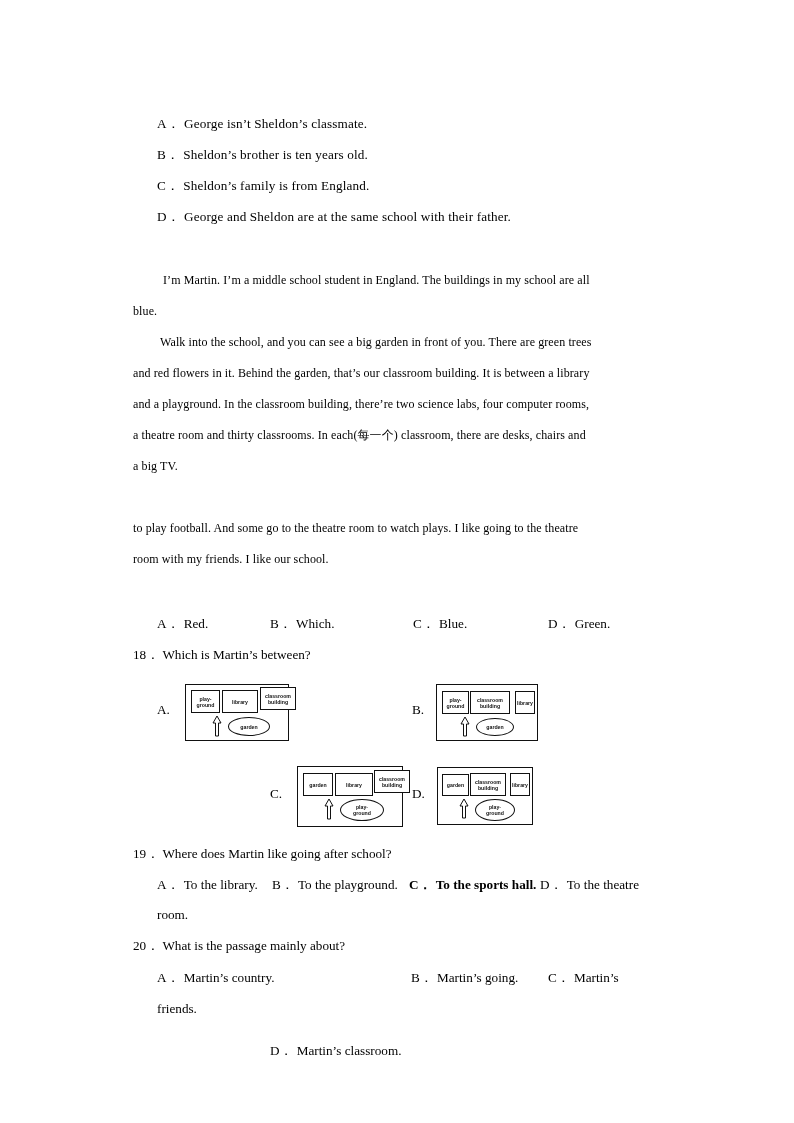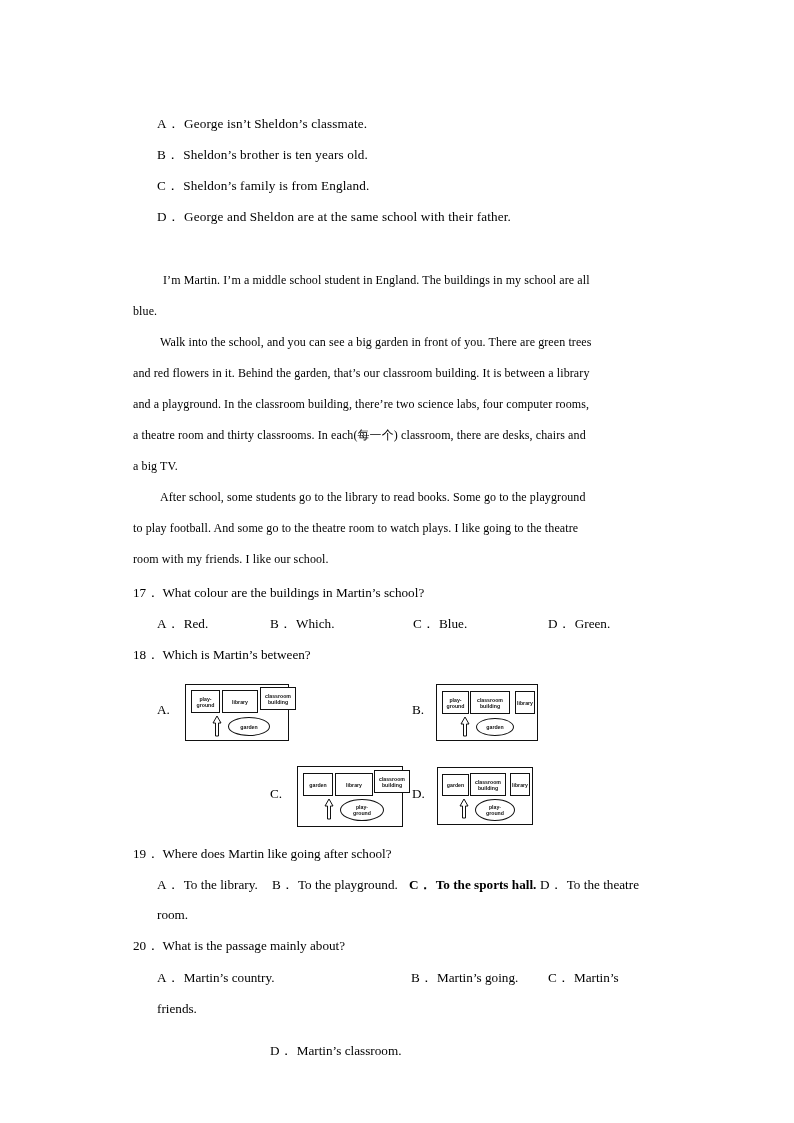--- a/index.html
+++ b/index.html
@@ -114,27 +114,23 @@
 
   <div class="body-line" style="left:163px; top:224px;">I’m Martin. I’m a middle  school student in England.  The buildings  in my school are all</div>
   <div class="body-line" style="left:133px; top:255px;">blue.</div>
 
   <div class="body-line" style="left:133px; top:317px;">and red flowers in it.  Behind  the garden, that’s our classroom building.  It is between a library</div>
   <div class="body-line" style="left:160px; top:286px;">Walk into the school, and you can see a big  garden in front of you. There are green trees</div>
   <div class="body-line" style="left:133px; top:348px;">and a playground.  In the classroom building,  there’re two  science labs,  four computer rooms,</div>
   <div class="body-line" style="left:133px; top:379px;">a theatre room and thirty classrooms. In each(每一个) classroom, there are desks, chairs and</div>
   <div class="body-line" style="left:133px; top:410px;">a big TV.</div>
 
-  <div class="body-line" style="left:160px; top:441px;">After school, some students go to the library to  read books.  Some go to the playground</div>
   <div class="body-line" style="left:133px; top:472px;">to play  football.  And some go to the theatre room  to watch plays.  I like  going  to the theatre</div>
   <div class="body-line" style="left:133px; top:503px;">room with my friends. I like our school.</div>
 
-  <div class="qline" style="left:133px; top:536px;">
-    <span>17．</span><span style="display:inline-block;width:3px;"></span><span>What colour are the buildings  in Martin’s school?</span>
-  </div>
   <div class="qline" style="left:157px; top:567px;">
     <span>A．</span><span style="display:inline-block;width:4px;"></span><span>Red.</span>
   </div>
   <div class="qline" style="left:270px; top:567px;">
     <span>B．</span><span style="display:inline-block;width:4px;"></span><span>Which.</span>
   </div>
   <div class="qline" style="left:413px; top:567px;">
     <span>C．</span><span style="display:inline-block;width:4px;"></span><span>Blue.</span>
   </div>
   <div class="qline" style="left:548px; top:567px;">

